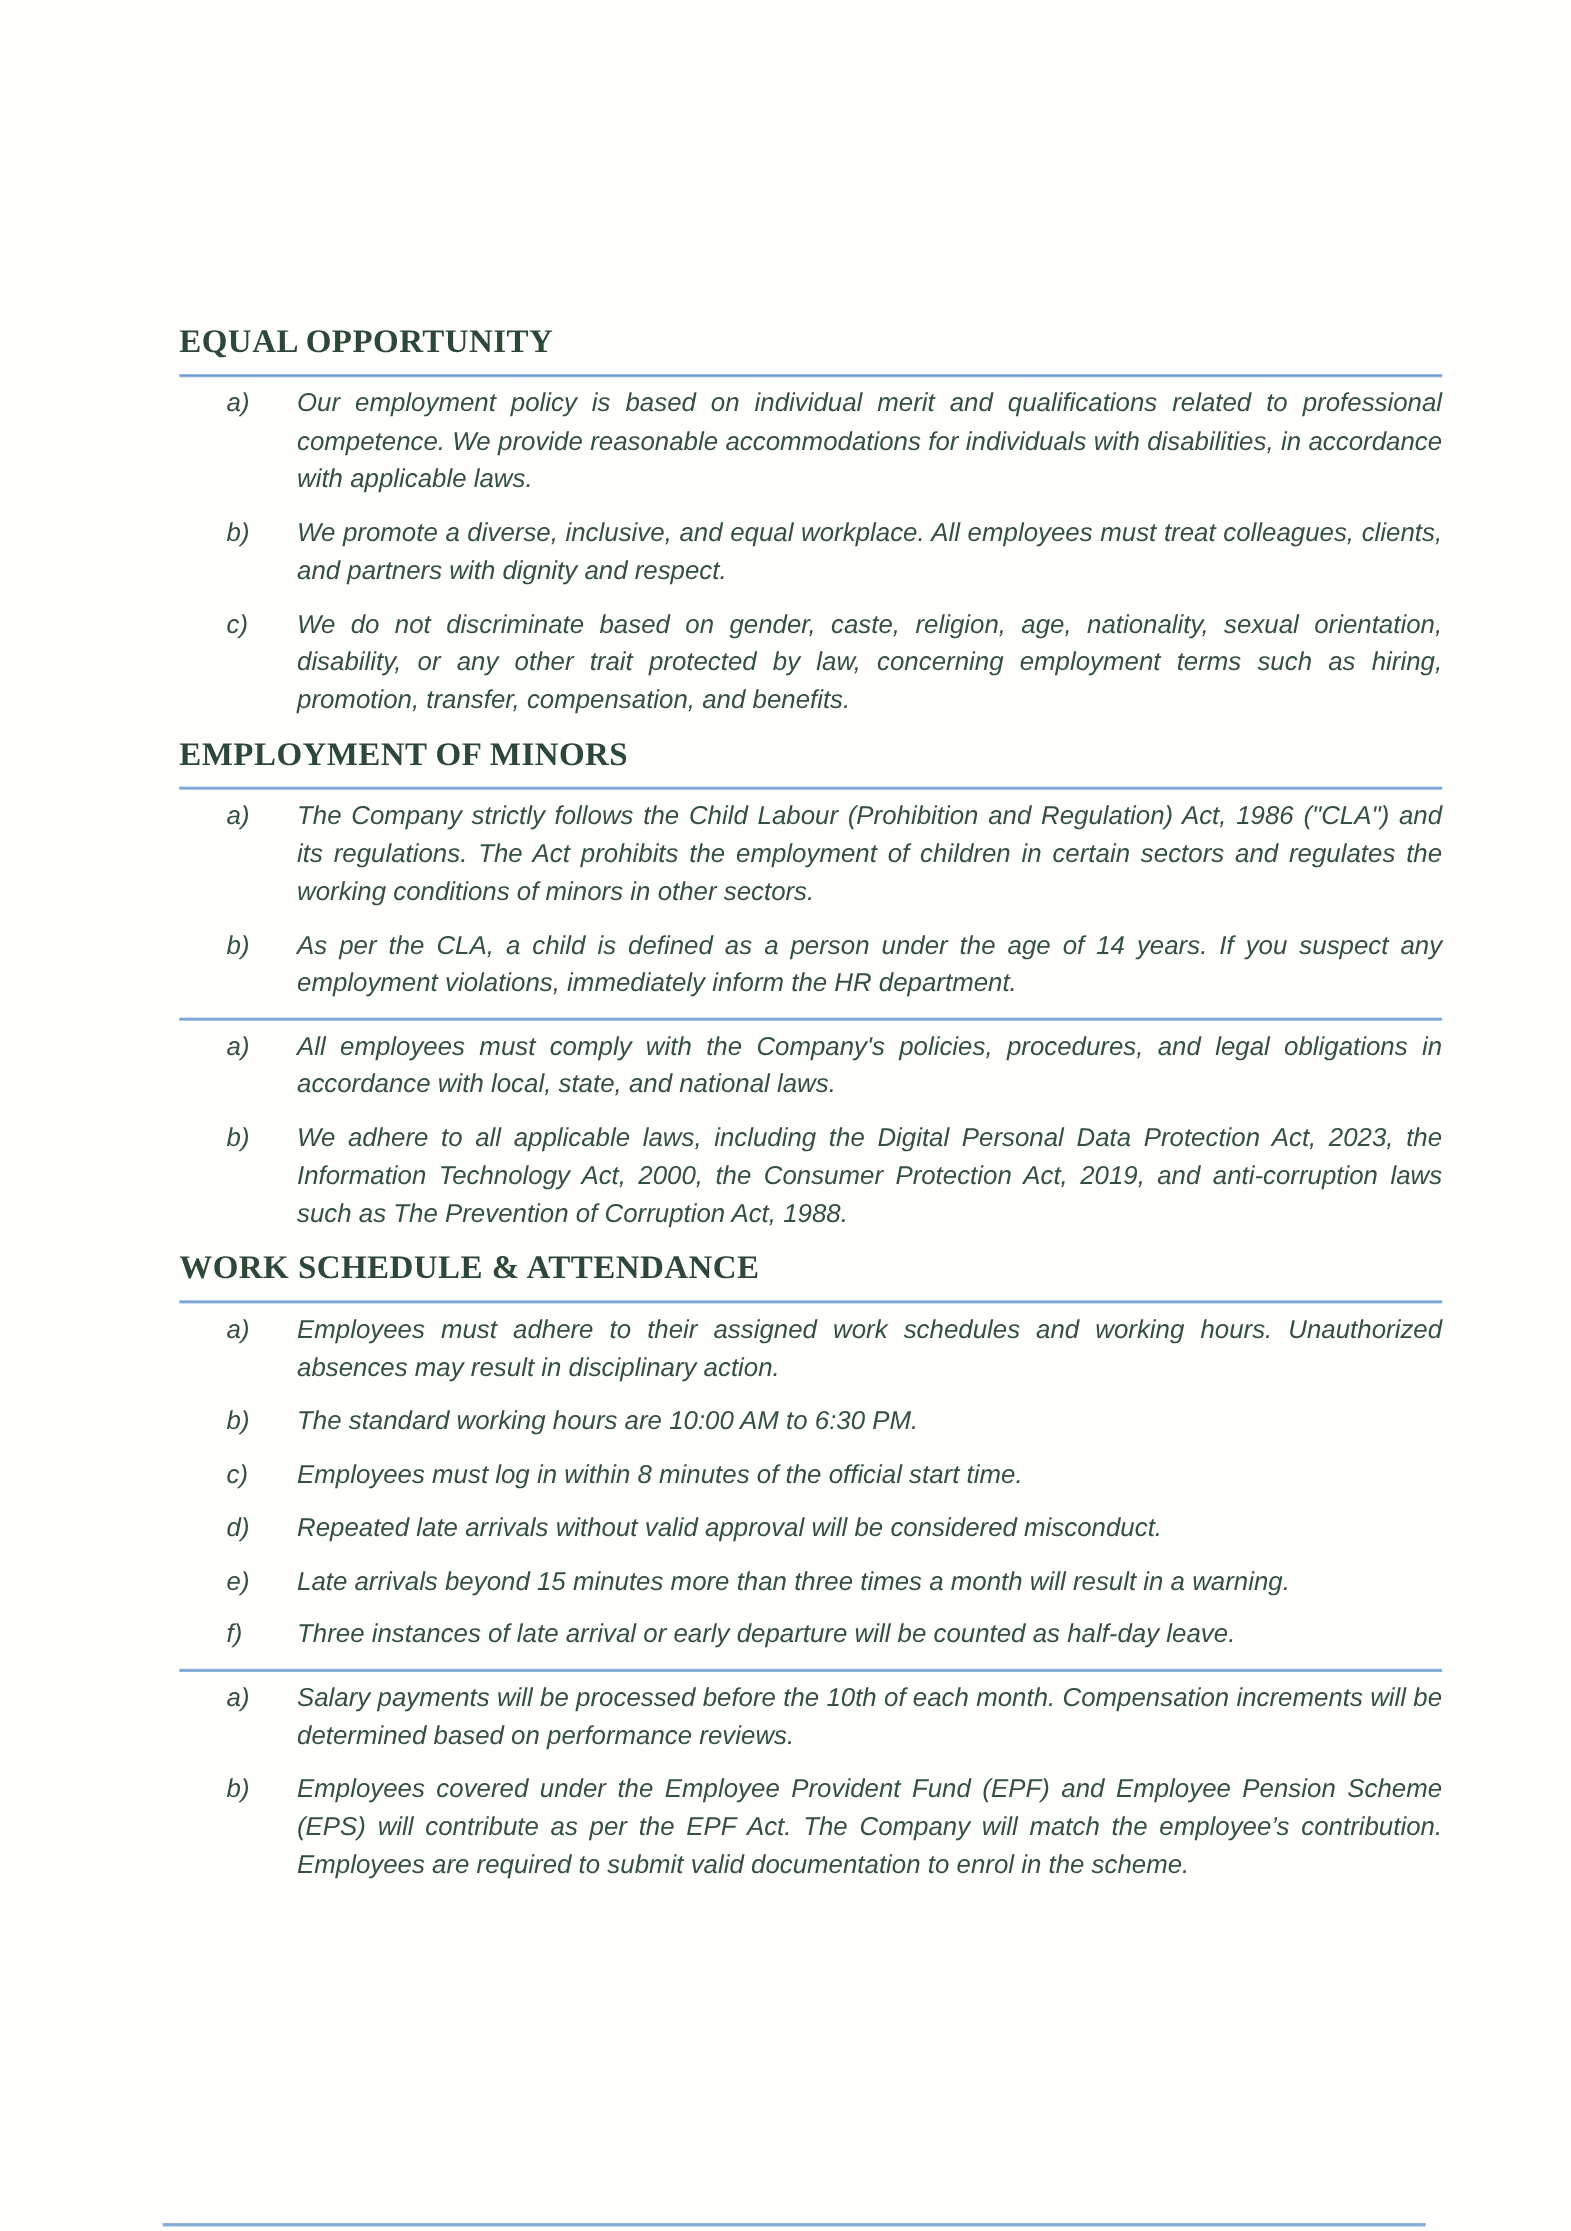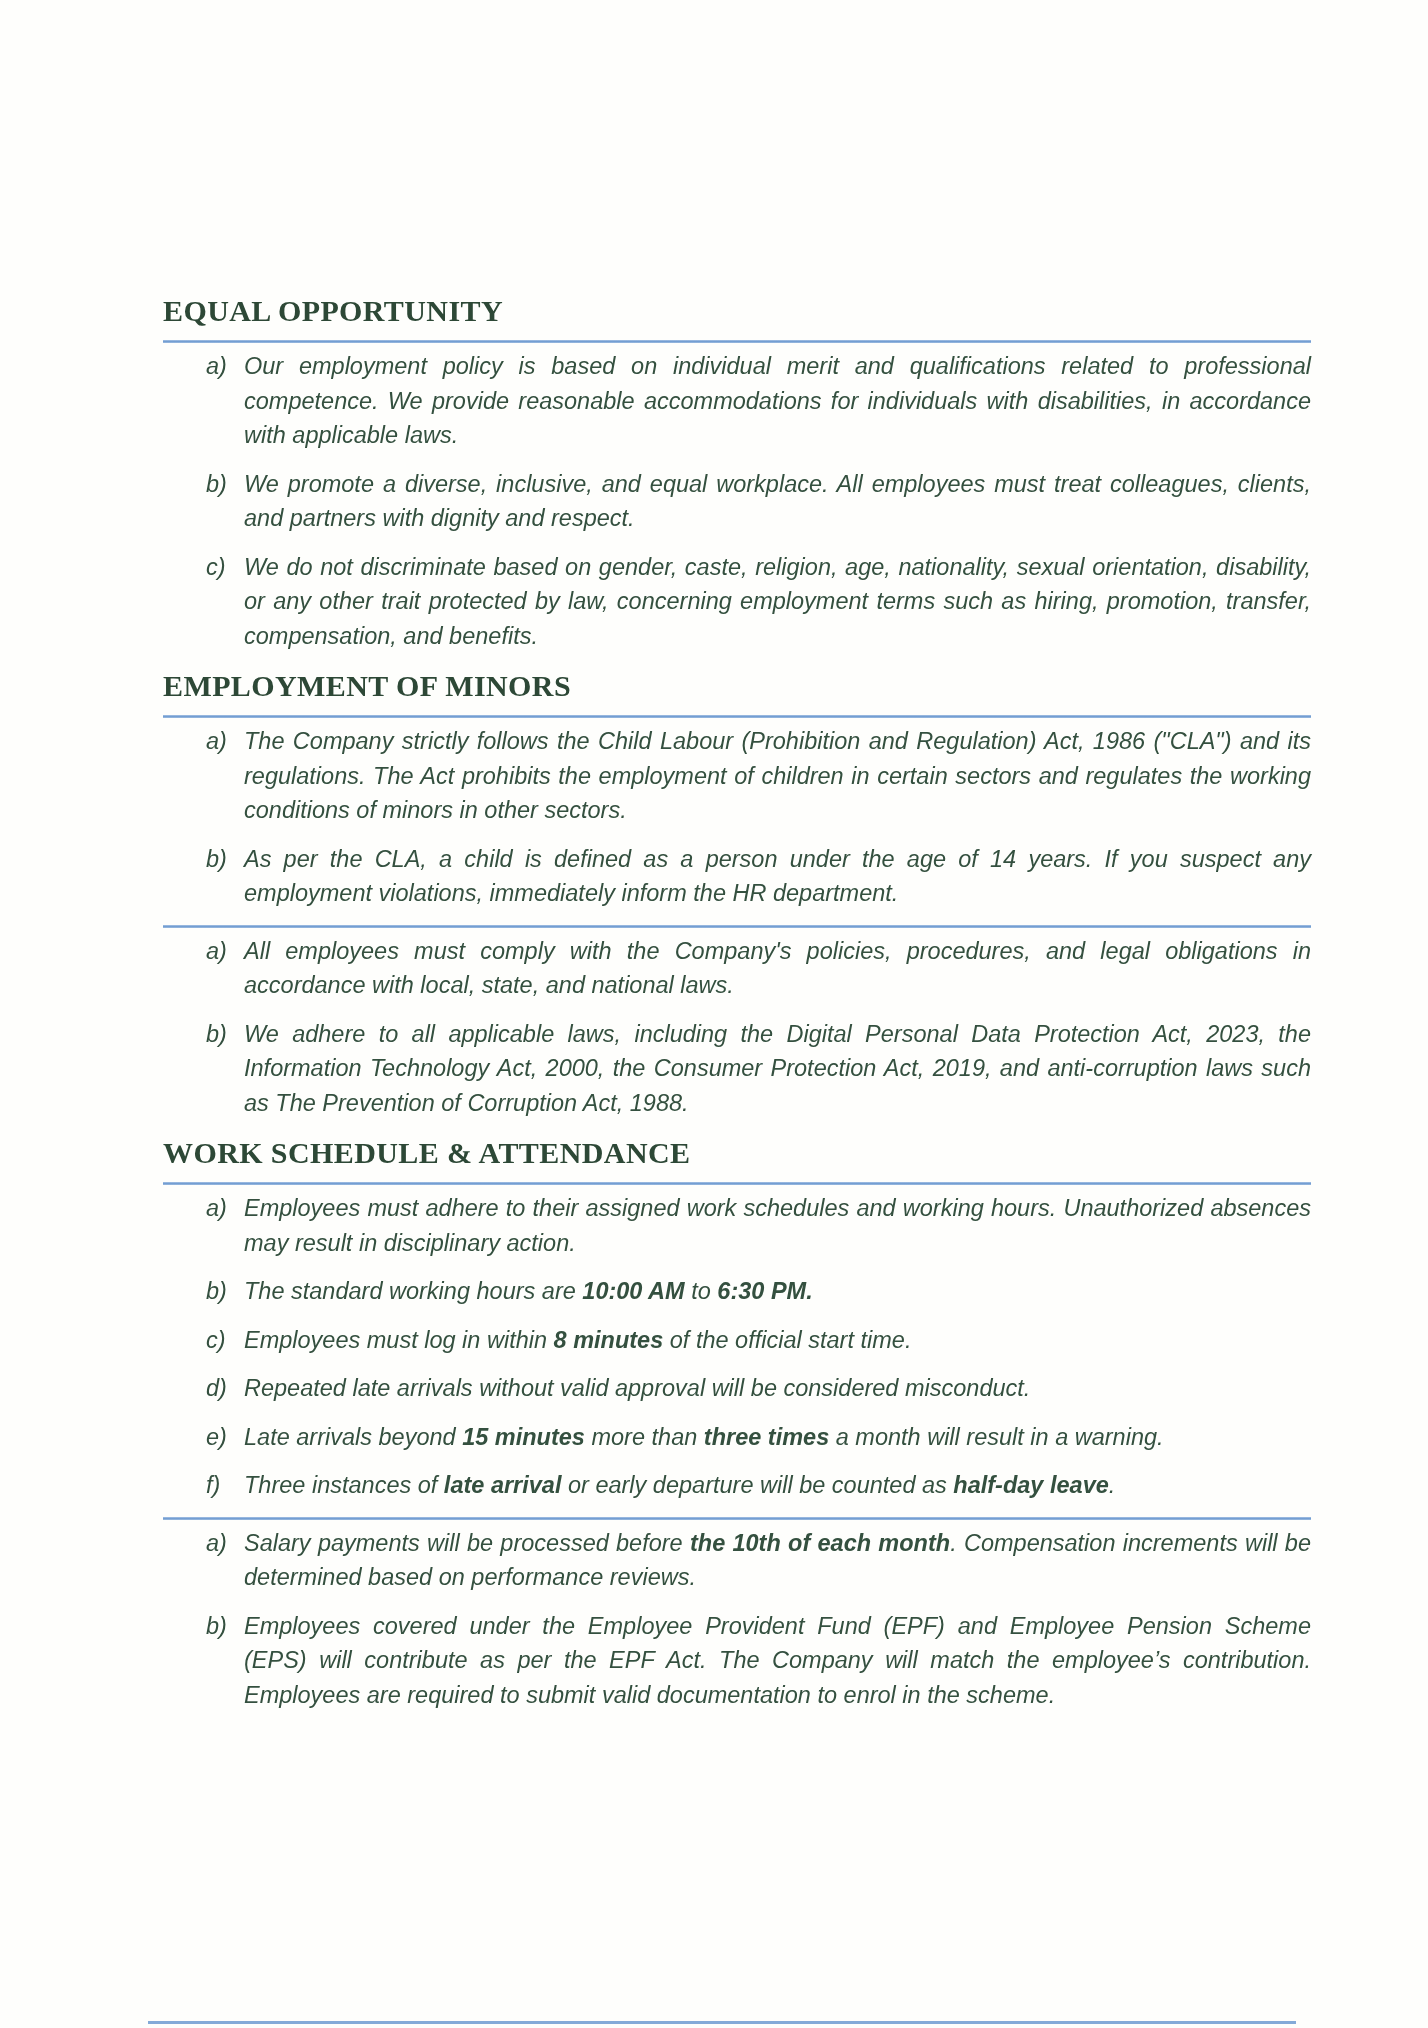--- a/index.html
+++ b/index.html
@@ -44,22 +44,23 @@
     font-size:23.5px;
     line-height:34.5px;
     color:var(--body-color,#34503f);
   }
   .list-marker{
     flex:0 0 38px;
   }
   .list-item-text{
     flex:1;
     text-align:justify;
+    margin-left:26px;
   }
-  .list-item-text b{font-weight:700;}
+  .list-item-text b{font-weight:400;}
   .footer-rule{
     position:absolute;
     left:148px;
     bottom:4px;
     width:1148px;
     height:3px;
     background:var(--rule-color,#6f9bd1);
     opacity:0.85;
   }
 </style>

